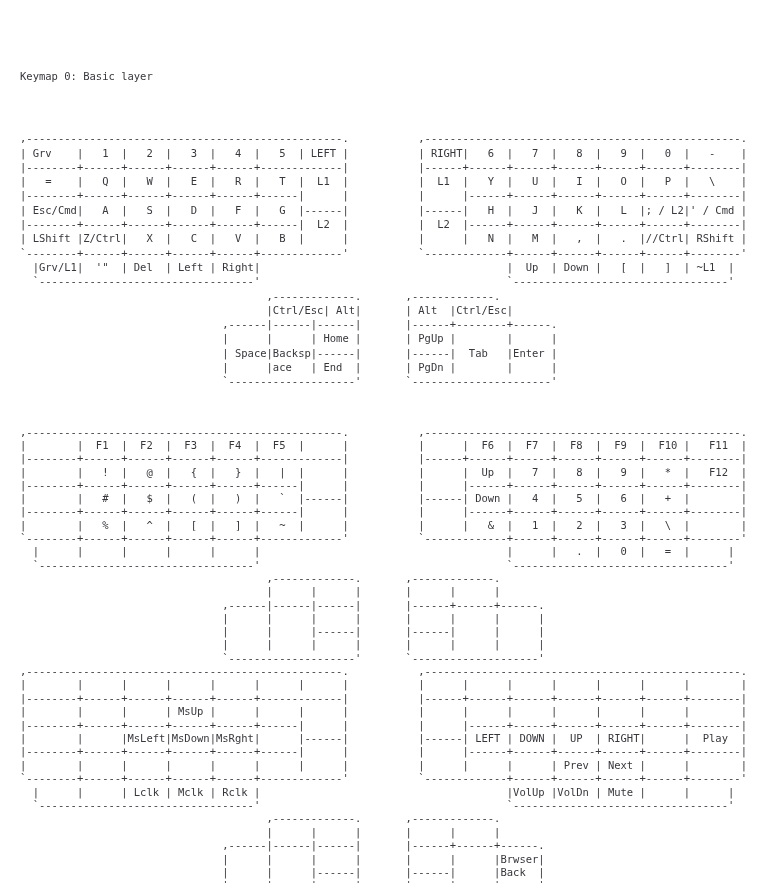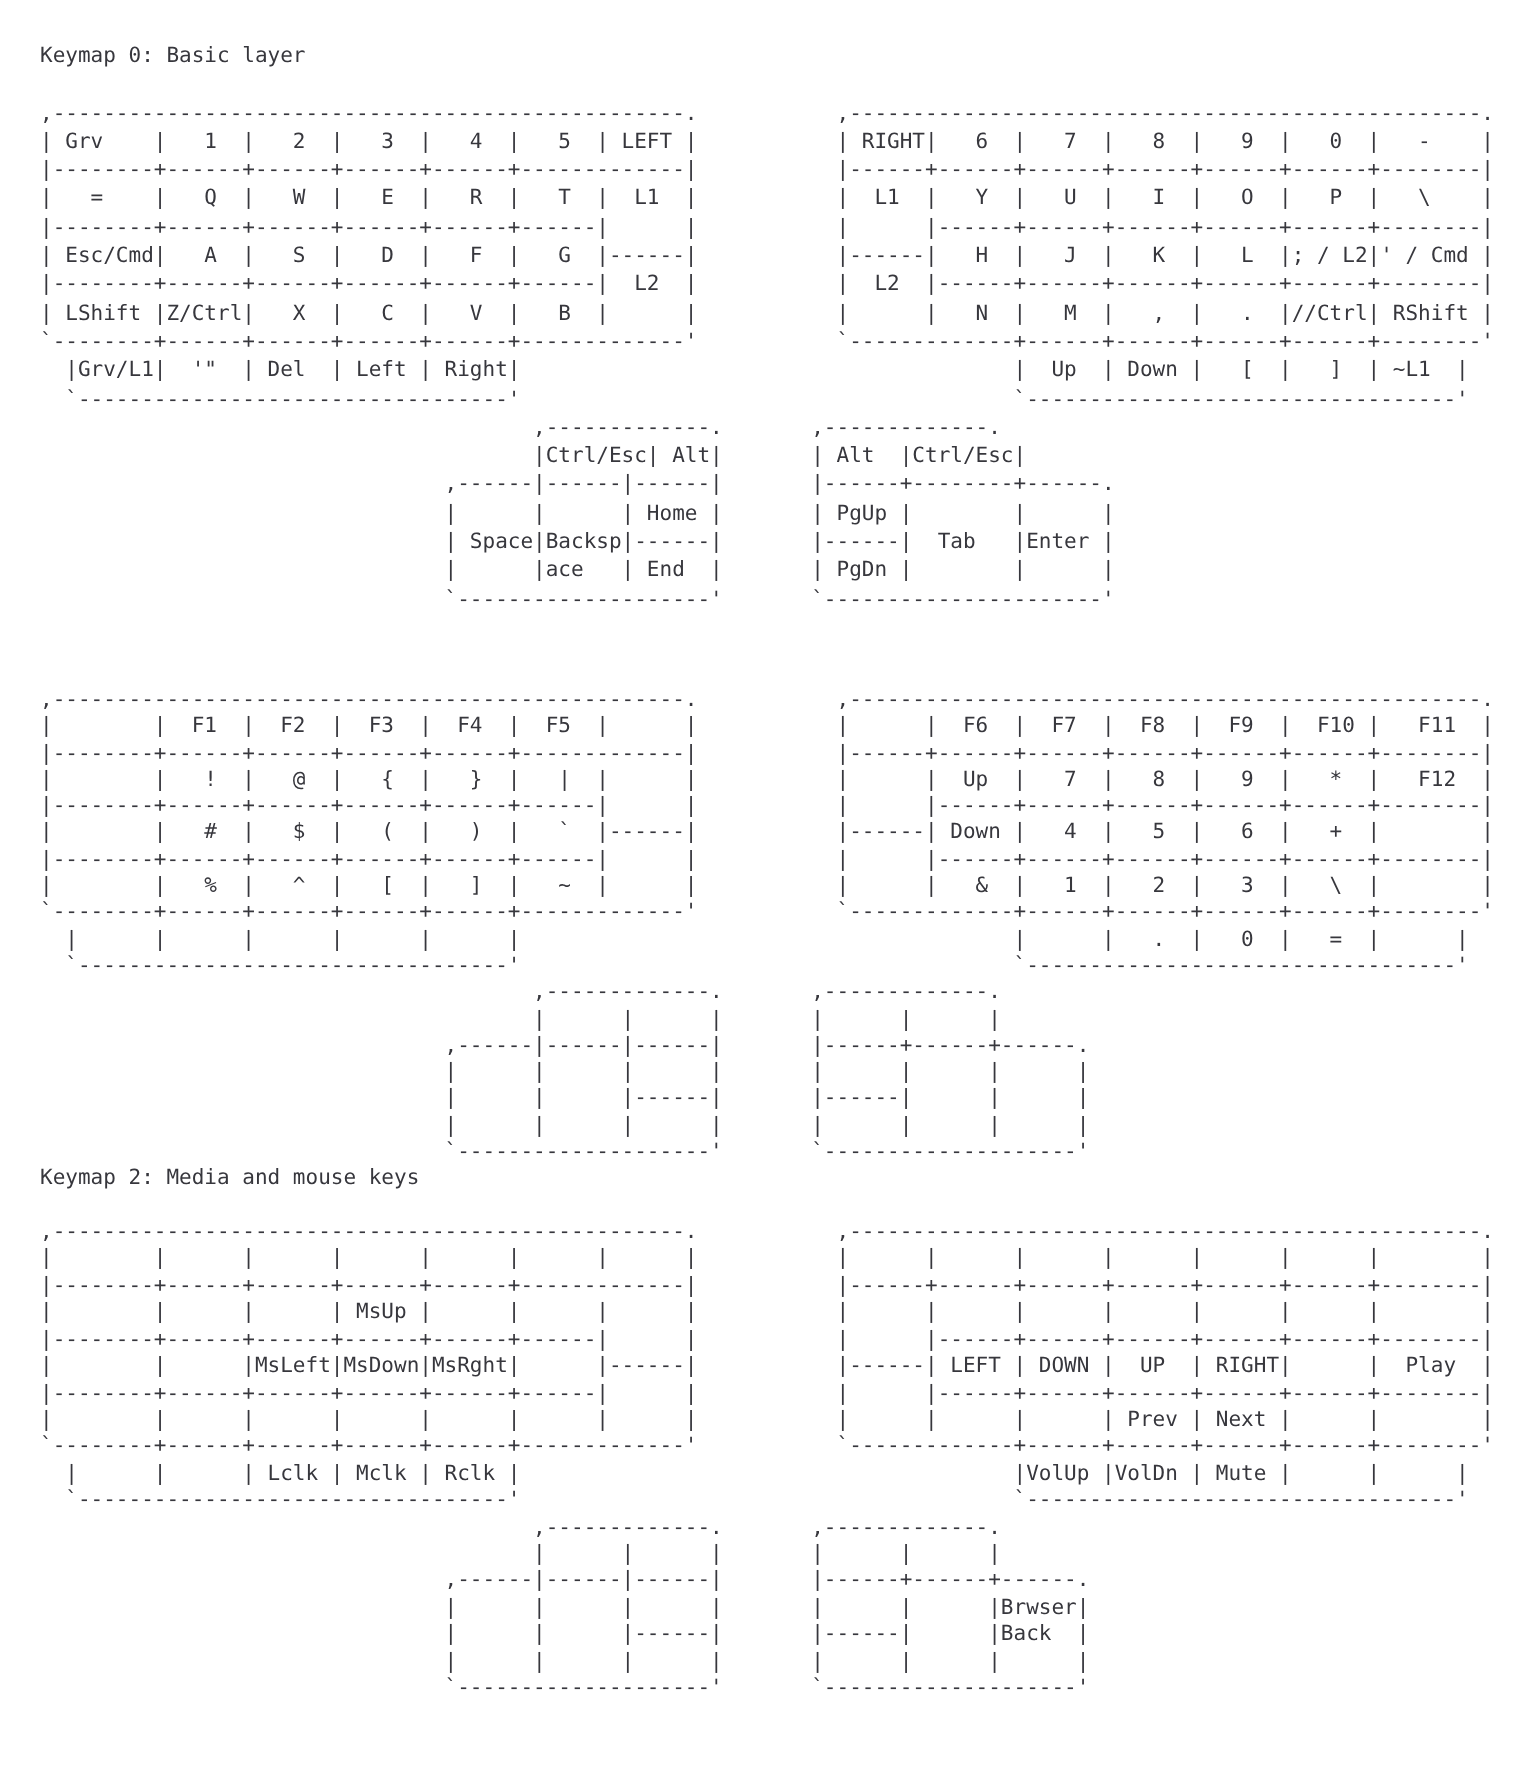--- a/index.html
+++ b/index.html
@@ -14,21 +14,21 @@
     padding: 21px 0 0 20px;
     font-family: "DejaVu Sans Mono", "Liberation Mono", monospace;
     font-size: 10.5px;
   }
   pre {
     margin: 0;
     font-family: inherit;
     font-size: inherit;
     white-space: pre;
   }
-  .km0 pre { line-height: 14.3px; }
+  .km0 pre { line-height: 14.3px; margin-top: 48px; }
   .km0 .title { margin-bottom: 14.3px; }
   .km1 { margin-top: 37px; }
   .km1 pre { line-height: 13.3px; }
   .km1 .title { margin-bottom: 13.3px; }
   .km2 { margin-top: 0px; }
   .km2 pre { line-height: 13.4px; }
   .km2 .title { margin-bottom: 13.4px; }
 </style>
 </head>
 <body style="background: rgb(255, 255, 255); color: rgb(55, 55, 61);">
@@ -69,21 +69,20 @@
   `----------------------------------'                                       `----------------------------------'
                                        ,-------------.       ,-------------.
                                        |      |      |       |      |      |
                                 ,------|------|------|       |------+------+------.
                                 |      |      |      |       |      |      |      |
                                 |      |      |------|       |------|      |      |
                                 |      |      |      |       |      |      |      |
                                 `--------------------'       `--------------------'</pre>
   </section>
   <section class="km km2">
-    <pre class="title">Keymap 2: Media and mouse keys</pre>
     <pre class="art">,--------------------------------------------------.           ,--------------------------------------------------.
 |        |      |      |      |      |      |      |           |      |      |      |      |      |      |        |
 |--------+------+------+------+------+-------------|           |------+------+------+------+------+------+--------|
 |        |      |      | MsUp |      |      |      |           |      |      |      |      |      |      |        |
 |--------+------+------+------+------+------|      |           |      |------+------+------+------+------+--------|
 |        |      |MsLeft|MsDown|MsRght|      |------|           |------| LEFT | DOWN |  UP  | RIGHT|      |  Play  |
 |--------+------+------+------+------+------|      |           |      |------+------+------+------+------+--------|
 |        |      |      |      |      |      |      |           |      |      |      | Prev | Next |      |        |
 `--------+------+------+------+------+-------------'           `-------------+------+------+------+------+--------'
   |      |      | Lclk | Mclk | Rclk |                                       |VolUp |VolDn | Mute |      |      |

